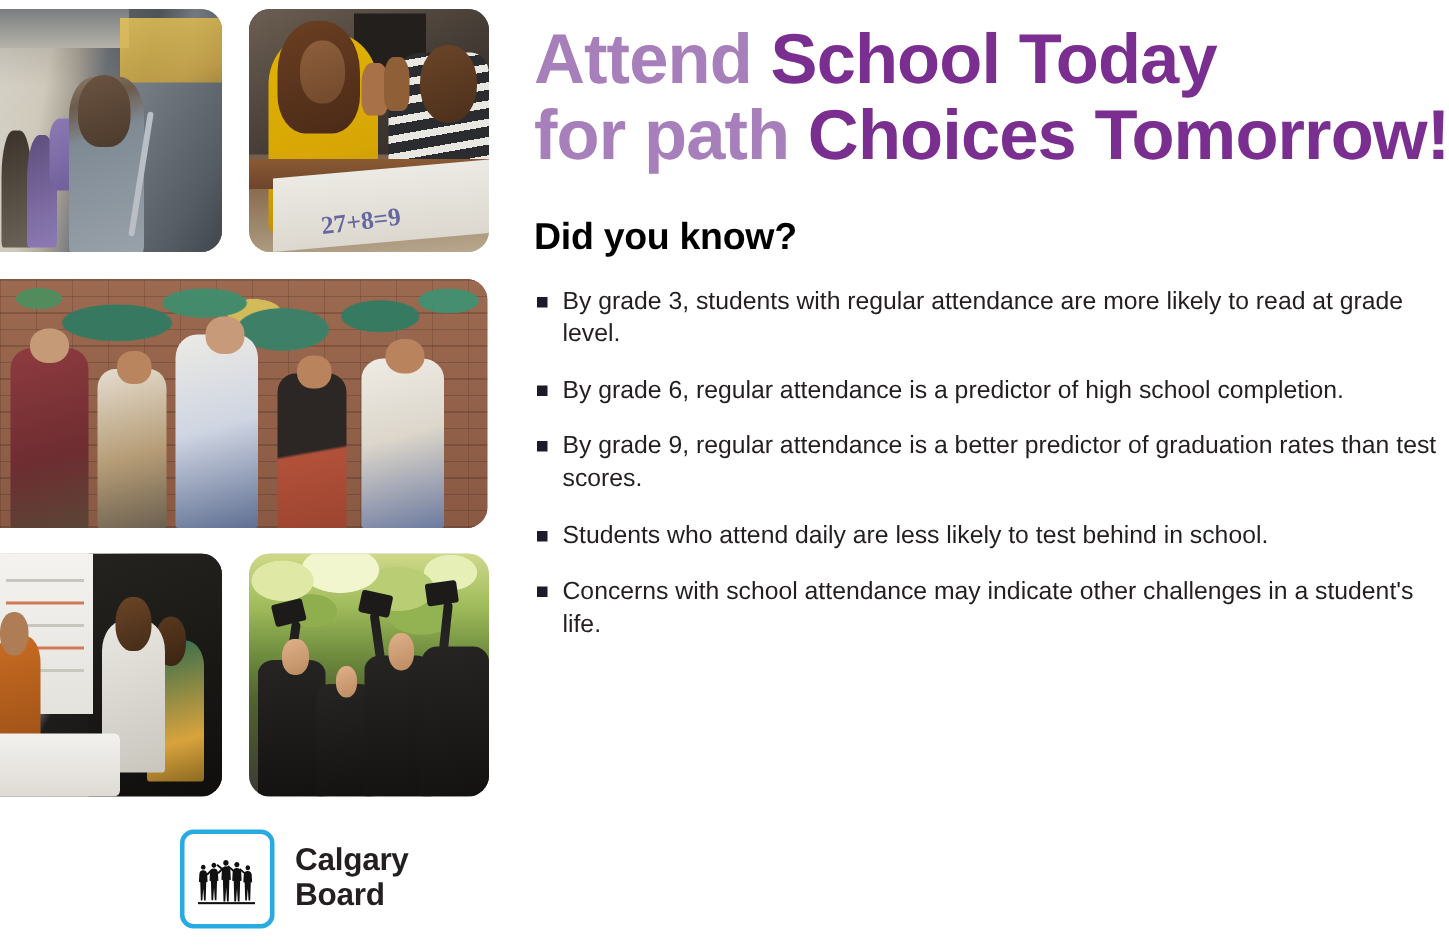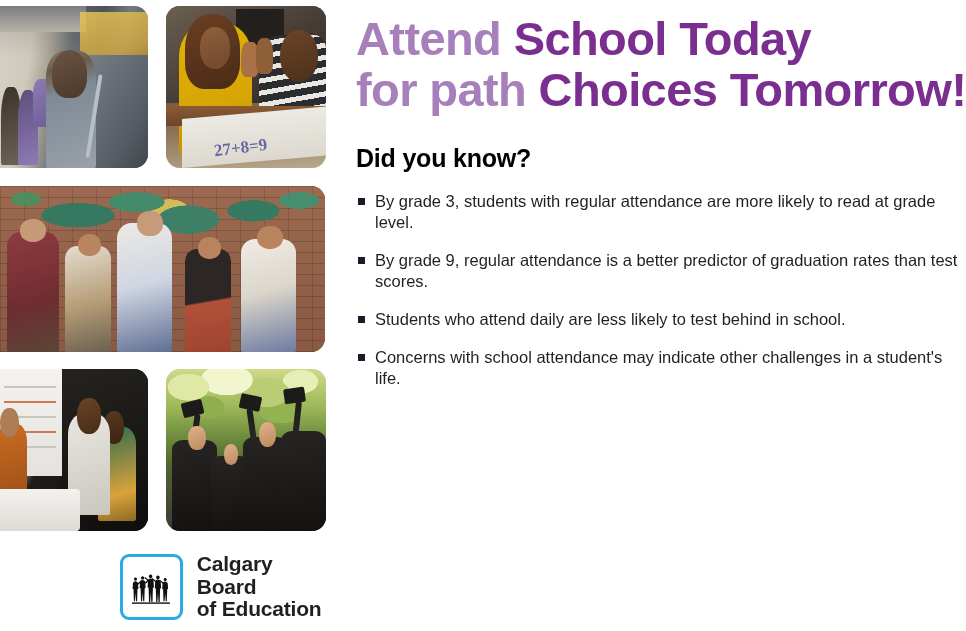--- a/index.html
+++ b/index.html
@@ -460,21 +460,20 @@
           <path d="M37.2 13.9c.9 0 1.5.7 1.5 1.6 0 .9-.6 1.6-1.5 1.6s-1.5-.7-1.5-1.6c0-.9.6-1.6 1.5-1.6z"></path>
           <path d="M37.1 17.6c1.6 0 2.6 1 2.7 2.5l.3 5-.9.2-.4 12h-1.1l-.5-7.9-.6 7.9h-1.1l-.4-12-.9-.2.3-5c.1-1.5 1-2.5 2.6-2.5z"></path>
           <path d="M35 19.9l-3.5-3 .7-1 3.6 3.1z"></path>
 
           <rect x="4" y="38.4" width="38" height="1.4"></rect>
         </g>
       </svg>
     </div>
     <div class="logo-text">
       <span class="l1">Calgary Board</span>
-      <span class="l2">of Education</span>
     </div>
   </div>
 </div>
 
 <div class="content">
 
   <h1 class="headline">
     <span class="line">
       <span class="hl-light">Attend </span><span class="hl-dark">School Today</span>
     </span>
@@ -485,20 +484,21 @@
 
   <h2 class="subhead">Did you know?</h2>
 
   <ul class="facts">
     <li>
       <span class="marker"></span>
       <span>By grade 3, students with regular attendance are more likely to read at grade level.</span>
     </li>
     <li>
       <span class="marker"></span>
+      <span>By grade 6, regular attendance is a predictor of high school completion.</span>
     </li>
     <li>
       <span class="marker"></span>
       <span>By grade 9, regular attendance is a better predictor of graduation rates than test scores.</span>
     </li>
     <li>
       <span class="marker"></span>
       <span>Students who attend daily are less likely to test behind in school.</span>
     </li>
     <li>

